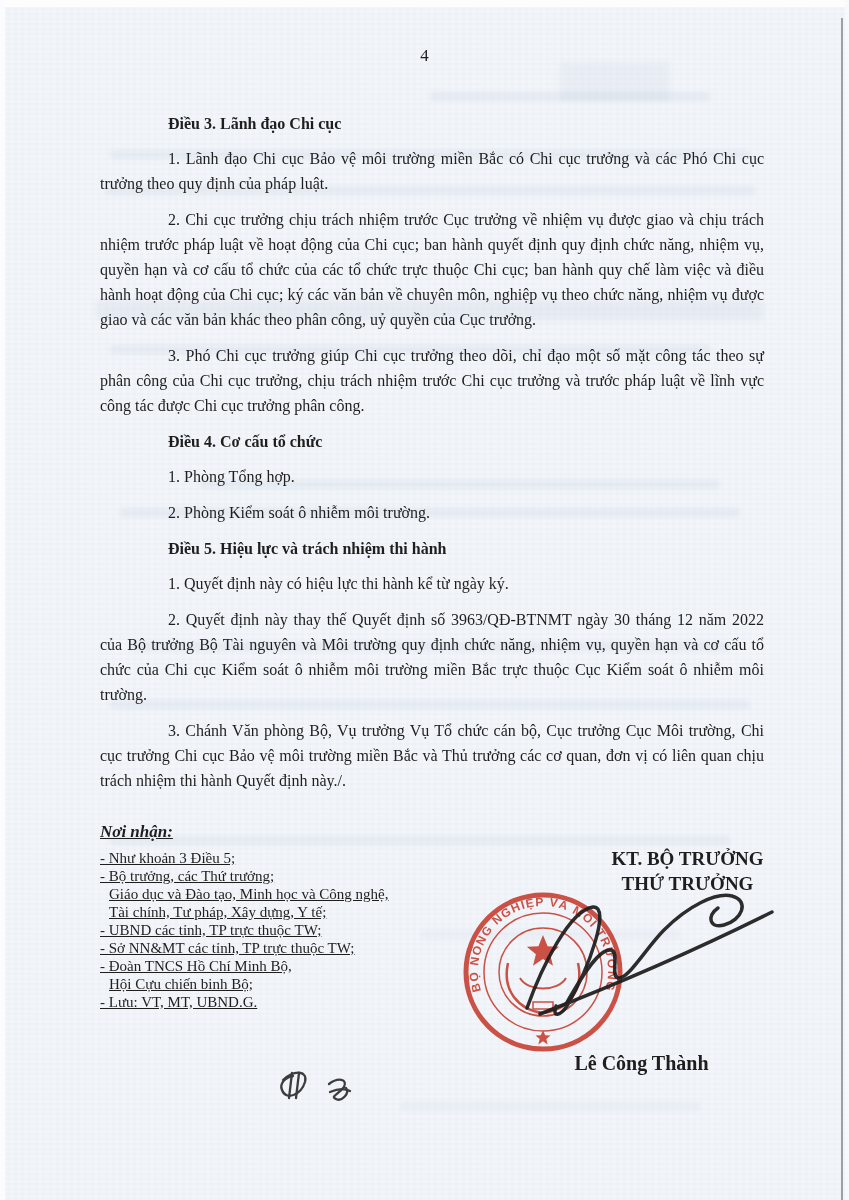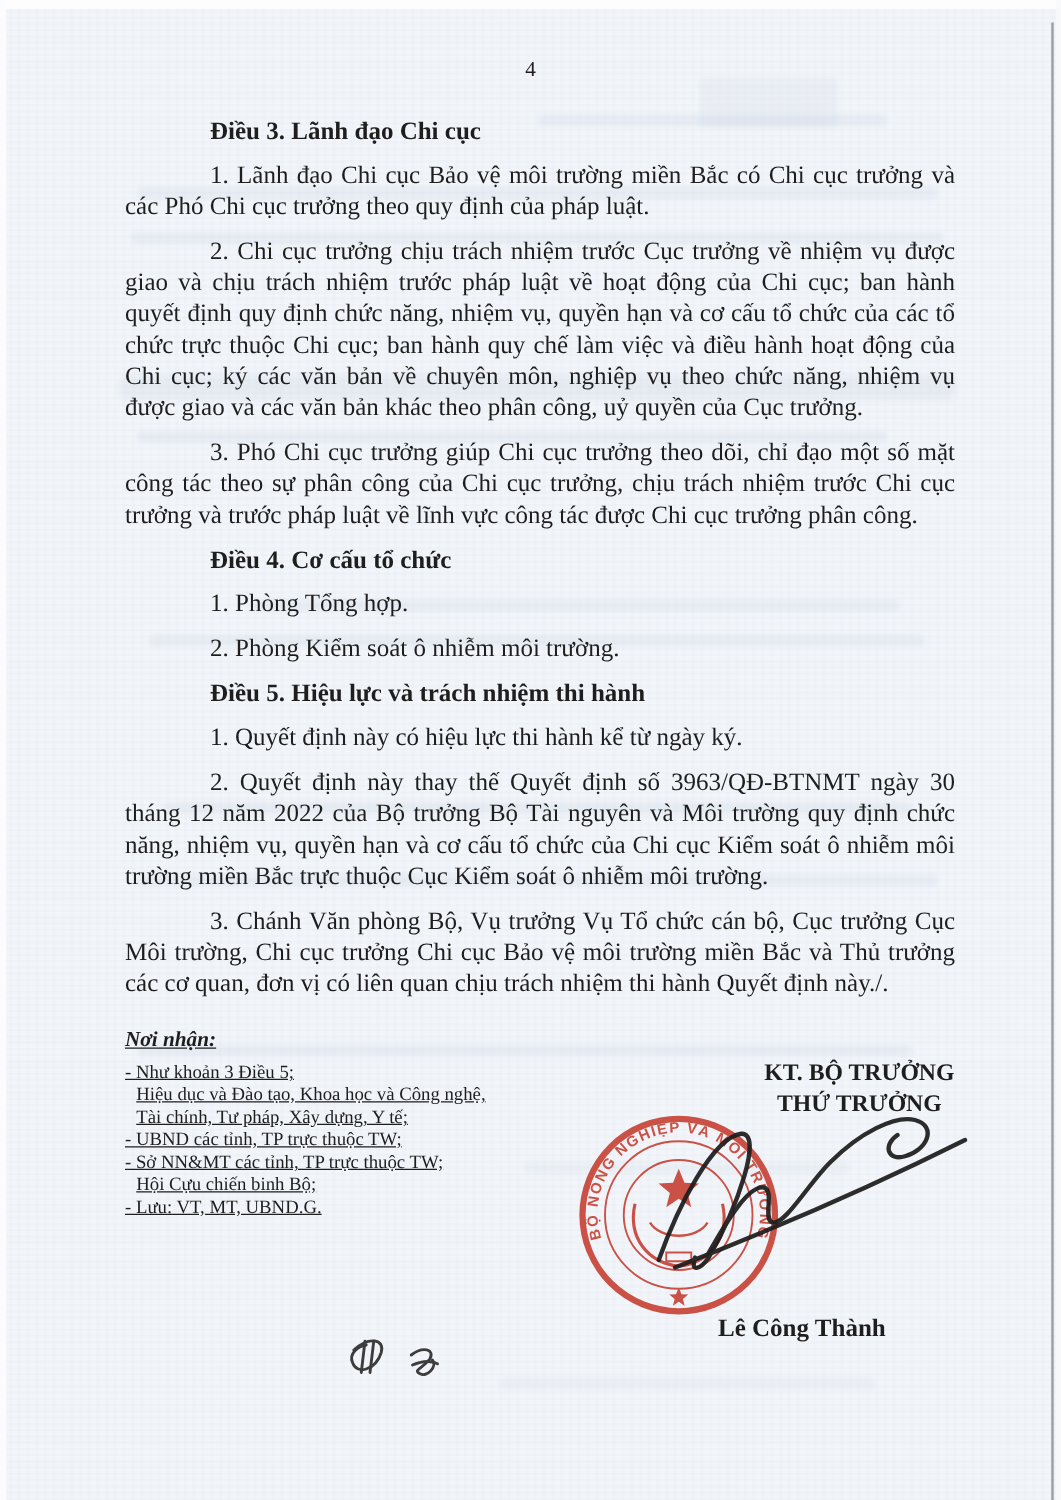--- a/index.html
+++ b/index.html
@@ -15,21 +15,21 @@
   
   .edge-top{position:absolute;left:0;top:0;width:849px;height:7px;background:#fdfdfd;}
   .edge-left{position:absolute;left:0;top:0;width:5px;height:1200px;background:#fbfcfd;}
   .edge-right{position:absolute;left:845px;top:0;width:4px;height:1200px;background:#f7f9fb;}
   .scanline{position:absolute;left:841px;top:18px;width:2px;height:1182px;background:#8d929b;opacity:.85;}
   .bleed{position:absolute;height:9px;background:#9fb3cc;opacity:.13;filter:blur(2px);border-radius:4px;}
   .smudge{position:absolute;background:#8aa0ba;opacity:.10;filter:blur(3px);border-radius:6px;}
 
   .page-number{position:absolute;left:0;top:46px;width:849px;text-align:center;font-size:17px;}
 
-  .body-text{position:absolute;left:100px;top:83px;width:664px;font-size:20px;line-height:25px;text-align:justify;}
+  .body-text{position:absolute;left:100px;top:101px;width:664px;font-size:16px;line-height:25px;text-align:justify;}
   .body-text .art-h{font-weight:bold;text-align:left;margin:10px 0 10px 68px;}
   .body-text p{margin:0 0 11px 0;text-indent:68px;}
 
   .recipients{position:absolute;left:100px;top:822px;width:360px;text-decoration:underline;}
   .recipients .r-label{font-weight:bold;font-style:italic;font-size:17px;margin-bottom:7px;}
   .recipients .r-line{font-size:15px;line-height:18px;}
   .recipients .r-cont{padding-left:9px;}
 
   .sig-authority{position:absolute;left:565px;top:846px;width:245px;text-align:center;font-weight:bold;font-size:19px;line-height:25px;}
   .signer-name{position:absolute;left:519px;top:1052px;width:245px;text-align:center;font-weight:bold;font-size:20px;}
@@ -75,24 +75,26 @@
 
     <div class="art-h">Điều 5. Hiệu lực và trách nhiệm thi hành</div>
     <p>1. Quyết định này có hiệu lực thi hành kể từ ngày ký.</p>
     <p>2. Quyết định này thay thế Quyết định số 3963/QĐ-BTNMT ngày 30 tháng 12 năm 2022 của Bộ trưởng Bộ Tài nguyên và Môi trường quy định chức năng, nhiệm vụ, quyền hạn và cơ cấu tổ chức của Chi cục Kiểm soát ô nhiễm môi trường miền Bắc trực thuộc Cục Kiểm soát ô nhiễm môi trường.</p>
     <p>3. Chánh Văn phòng Bộ, Vụ trưởng Vụ Tổ chức cán bộ, Cục trưởng Cục Môi trường, Chi cục trưởng Chi cục Bảo vệ môi trường miền Bắc và Thủ trưởng các cơ quan, đơn vị có liên quan chịu trách nhiệm thi hành Quyết định này./.</p>
   </div>
 
   <div class="recipients">
     <div class="r-label">Nơi nhận:</div>
     <div class="r-line">- Như khoản 3 Điều 5;</div>
-    <div class="r-line r-cont">Hiệu dục và Đào tạo, Khoa học và Công nghệ,</div>
+    <div class="r-line">- Bộ trưởng, các Thứ trưởng;</div>
+    <div class="r-line r-cont">Giáo dục và Đào tạo, Minh học và Công nghệ,</div>
     <div class="r-line r-cont">Tài chính, Tư pháp, Xây dựng, Y tế;</div>
     <div class="r-line">- UBND các tỉnh, TP trực thuộc TW;</div>
     <div class="r-line">- Sở NN&amp;MT các tỉnh, TP trực thuộc TW;</div>
+    <div class="r-line">- Đoàn TNCS Hồ Chí Minh Bộ,</div>
     <div class="r-line r-cont">Hội Cựu chiến binh Bộ;</div>
     <div class="r-line">- Lưu: VT, MT, UBND.G.</div>
   </div>
 
   <div class="sig-authority">
     <div>KT. BỘ TRƯỞNG</div>
     <div>THỨ TRƯỞNG</div>
   </div>
   <div class="signer-name">Lê Công Thành</div>
 

